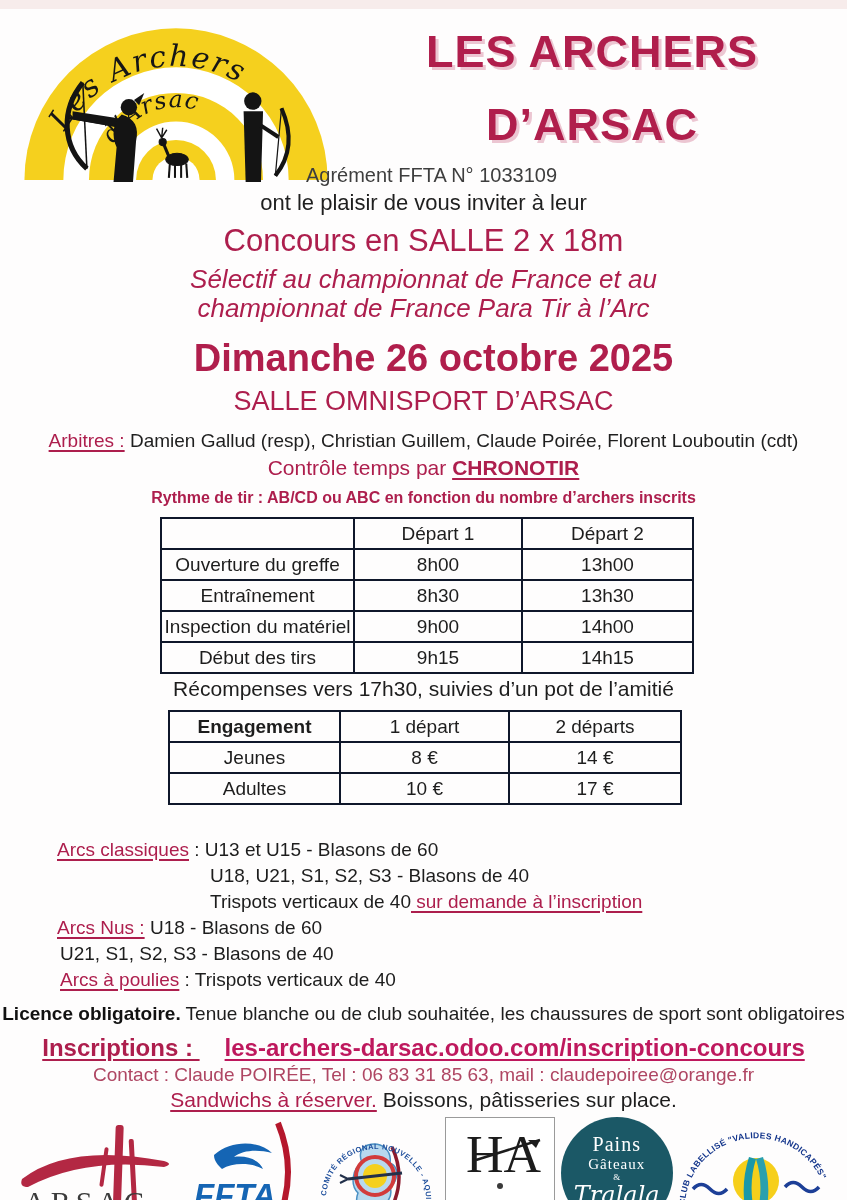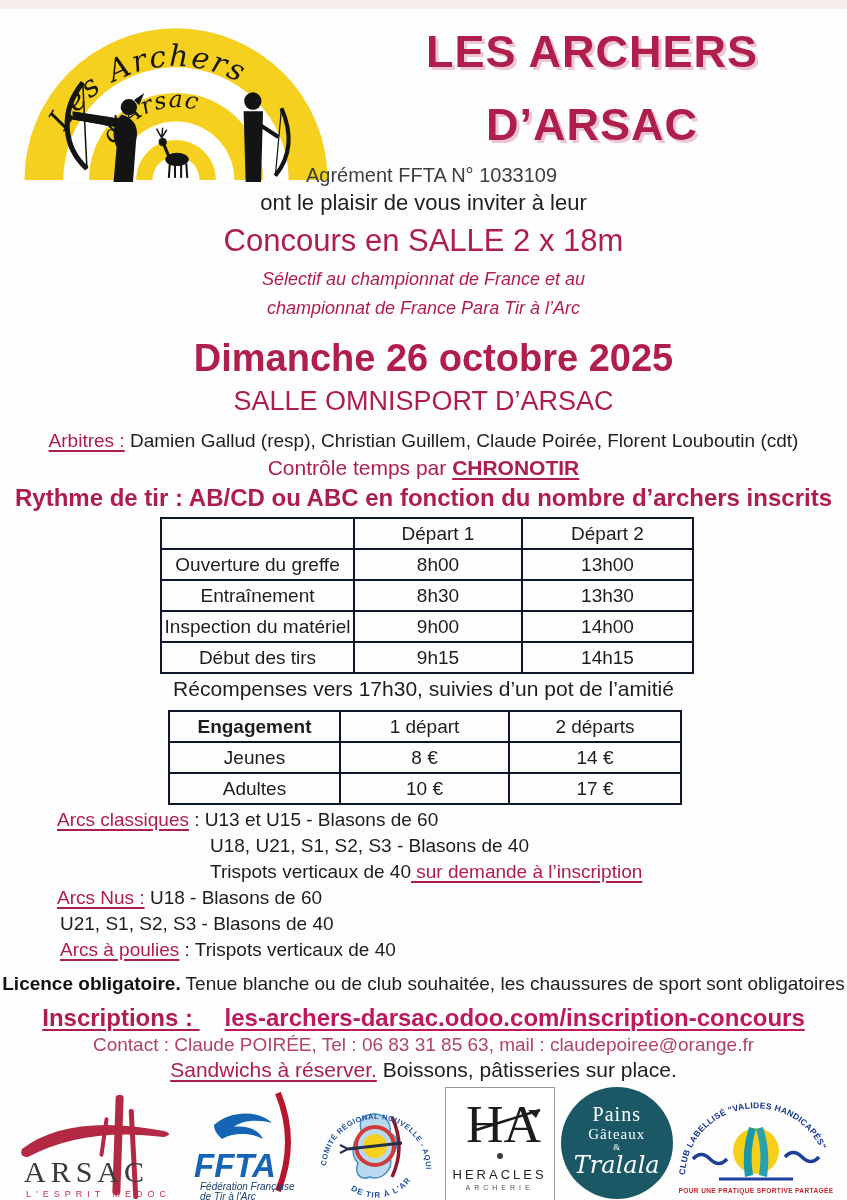--- a/index.html
+++ b/index.html
@@ -21,43 +21,43 @@
   .main-title{
     position:absolute;left:345px;right:8px;top:6px;
     text-align:center;font-weight:bold;font-size:45px;line-height:73px;
     color:#b01e4c;letter-spacing:1px;
     text-shadow:3px 3px 0 #ecc6d2;
   }
   .agrement{position:absolute;left:16px;right:0;bottom:0;text-align:center;font-size:20px;color:#3e3e3e;}
 
   .invite{font-size:22px;line-height:28px;margin-top:2px;color:#1f1f1f;}
   .event-title{font-size:31px;line-height:40px;margin-top:4px;}
-  .selectif{font-style:italic;font-size:18px;line-height:29px;margin-top:4px;}
+  .selectif{font-style:italic;font-size:26px;line-height:29px;margin-top:4px;}
   .date-line{font-size:38px;line-height:46px;font-weight:bold;margin-top:12px;color:#b01e4c;margin-left:20px;}
   .venue{font-size:27px;line-height:33px;margin-top:4px;}
 
   .arbitres{font-size:19px;line-height:25px;margin-top:10px;color:#1f1f1f;}
   .controle{font-size:21px;line-height:27px;margin-top:1px;}
-  .rythme{font-size:24px;line-height:27px;margin-top:3px;font-weight:bold;}
+  .rythme{font-size:16px;line-height:27px;margin-top:3px;font-weight:bold;}
 
   table{border-collapse:collapse;table-layout:fixed;}
   td,th{border:2px solid #0f172a;text-align:center;font-size:19px;font-weight:normal;
         padding:0;height:29px;color:#1d1d1d;overflow:hidden;white-space:nowrap;}
   .schedule{margin:6px 0 0 160px;width:532px;}
   .schedule col:nth-child(1){width:193px;}
   .schedule col:nth-child(2){width:168px;}
   .schedule col:nth-child(3){width:171px;}
   .fees{margin:8px 0 0 168px;width:512px;}
   .fees col:nth-child(1){width:171px;}
   .fees col:nth-child(2){width:169px;}
   .fees col:nth-child(3){width:172px;}
   .fees th:first-child{font-weight:bold;}
   .recompenses{font-size:21px;line-height:26px;margin-top:2px;}
 
-  .categories{margin-top:2px;font-size:19px;line-height:26px;}
+  .categories{margin-top:32px;font-size:19px;line-height:26px;}
   .cat-l1,.cat-l4{padding-left:57px;}
   .cat-l2,.cat-l3{padding-left:210px;}
   .cat-l5{padding-left:60px;}
   .cat-l6{padding-left:60px;}
 
   .licence{margin-top:8px;font-size:19px;line-height:25px;text-align:center;}
   .licence b{color:#111;}
   .inscriptions{margin-top:6px;font-size:24px;line-height:31px;font-weight:bold;text-align:center;}
   .url{color:#be185d;margin-left:25px;}
   .contact{font-size:19px;line-height:24px;text-align:center;color:#af4663;}

